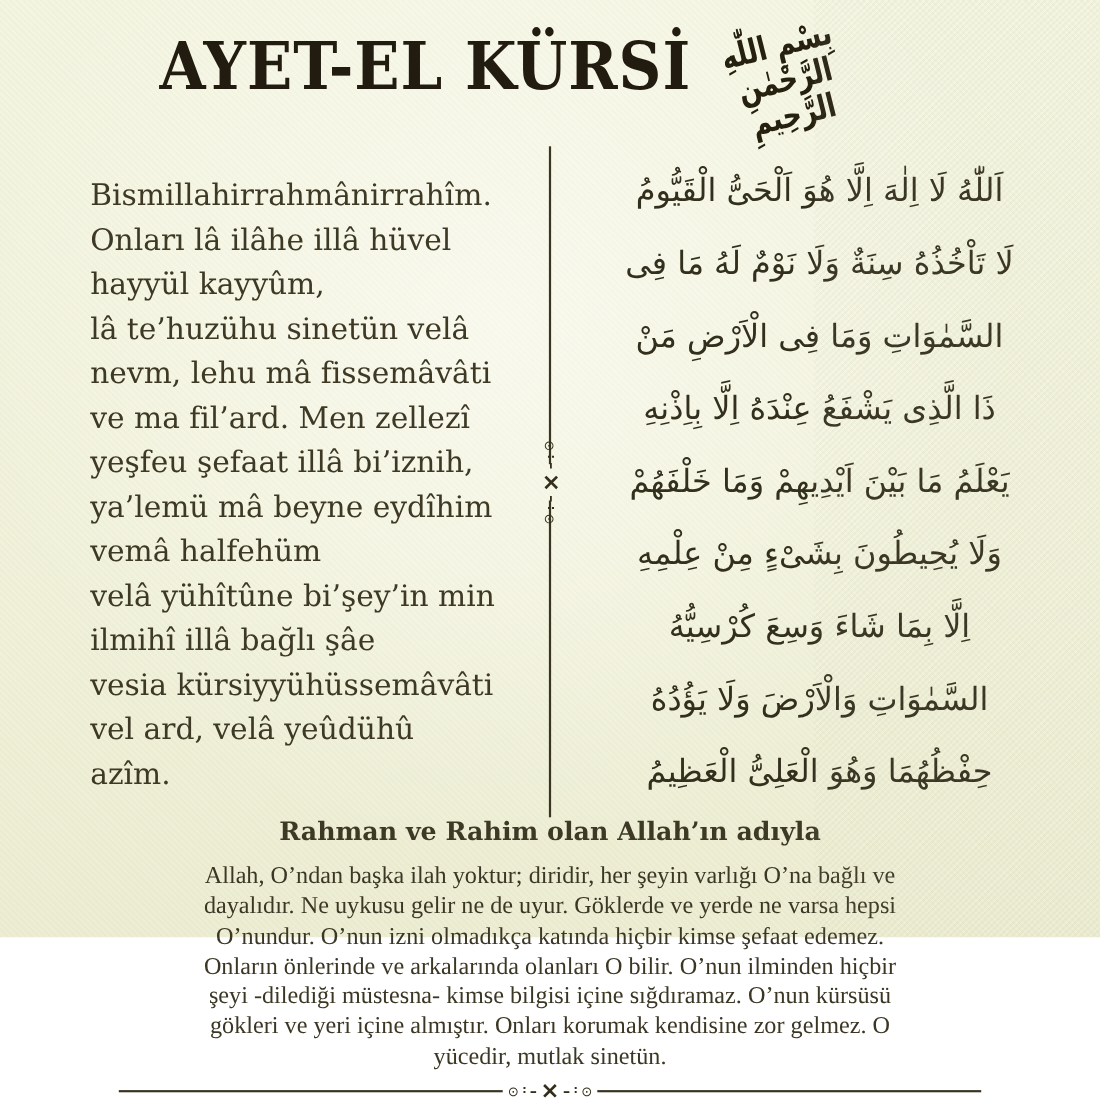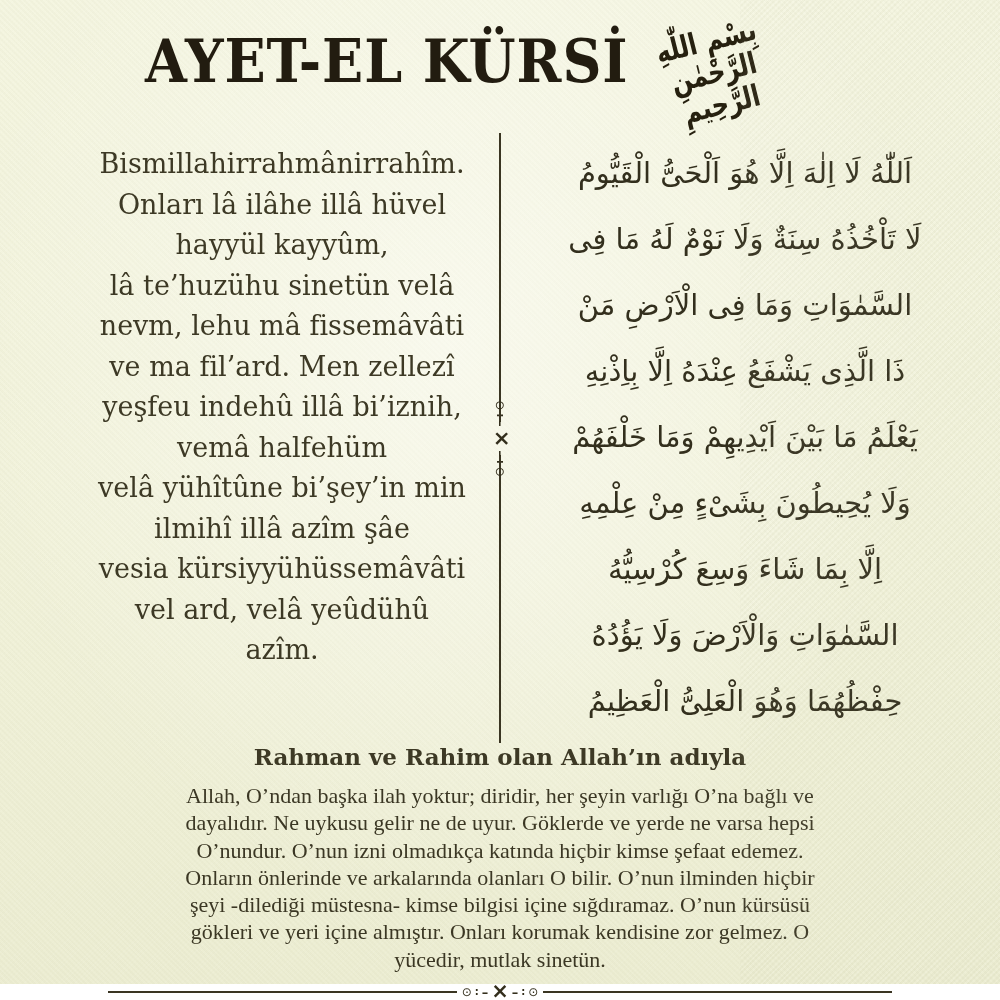--- a/index.html
+++ b/index.html
@@ -3,21 +3,21 @@
 <meta charset="utf-8">
 <style>
   * { margin:0; padding:0; box-sizing:border-box; }
   html,body { width:1000px; height:1000px; }
   body{
     font-family:"DejaVu Serif", serif;
     overflow:hidden;
   }
   .page{
     position:relative;
-    width:1000px; height:984px;
+    width:1000px; height:852px;
     color:#3d3925;
     background:
       radial-gradient(ellipse at 45% 35%, rgba(255,255,252,.55) 0%, rgba(255,255,252,0) 62%),
       repeating-linear-gradient(45deg, rgba(170,170,130,.05) 0 2px, rgba(255,255,255,0) 2px 4px),
       repeating-linear-gradient(-45deg, rgba(255,255,255,.06) 0 1px, rgba(255,255,255,0) 1px 3px),
       linear-gradient(180deg,#f4f5e0 0%, #f1f2da 55%, #ecedd2 100%);
   }
   
   .page::after{
     content:"";
@@ -42,22 +42,21 @@
     font-family:"DejaVu Sans", sans-serif;
     direction:rtl; text-align:center;
     font-size:24px; line-height:1.08; font-weight:bold;
     color:#26200f;
     transform:rotate(-14deg) scaleY(1.25);
     width:120px;
   }
 
   
   .translit-col{
-    position:absolute; left:82px; top:144px; width:400px;
-    text-align:center;
+    position:absolute; left:82px; top:158px; width:400px;
   }
   .translit-col .t-line{
     font-size:27px; line-height:40.5px; color:#3d3925;
     white-space:nowrap;
   }
   .divider-v{
     position:absolute; left:498px; top:133px; height:610px; width:4px;
     display:flex; flex-direction:column; align-items:center;
   }
   .divider-v .vline{ width:2px; background:#3a3522; flex:1; }
@@ -115,24 +114,25 @@
     <div class="calligraphy-inner">بِسْمِ اللّٰهِ الرَّحْمٰنِ الرَّحِيمِ</div>
   </div>
 
   <div class="translit-col">
       <div class="t-line">Bismillahirrahmânirrahîm.</div>
       <div class="t-line">Onları lâ ilâhe illâ hüvel</div>
       <div class="t-line">hayyül kayyûm,</div>
       <div class="t-line">lâ te’huzühu sinetün velâ</div>
       <div class="t-line">nevm, lehu mâ fissemâvâti</div>
       <div class="t-line">ve ma fil’ard. Men zellezî</div>
-      <div class="t-line">yeşfeu indehû illâ bi’iznih,</div>
+      <div class="t-line">yeşfeu şefaat illâ bi’iznih,</div>
+      <div class="t-line">ya’lemü mâ beyne eydîhim</div>
       <div class="t-line">vemâ halfehüm</div>
       <div class="t-line">velâ yühîtûne bi’şey’in min</div>
-      <div class="t-line">ilmihî illâ azîm şâe</div>
+      <div class="t-line">ilmihî illâ bağlı şâe</div>
       <div class="t-line">vesia kürsiyyühüssemâvâti</div>
       <div class="t-line">vel ard, velâ yeûdühû</div>
       <div class="t-line">azîm.</div>
     </div>
 
   <div class="divider-v">
     <div class="vline"></div>
     <span class="orn">
       <span class="o-circle">⊙</span>
         <span class="o-colon">:</span>

